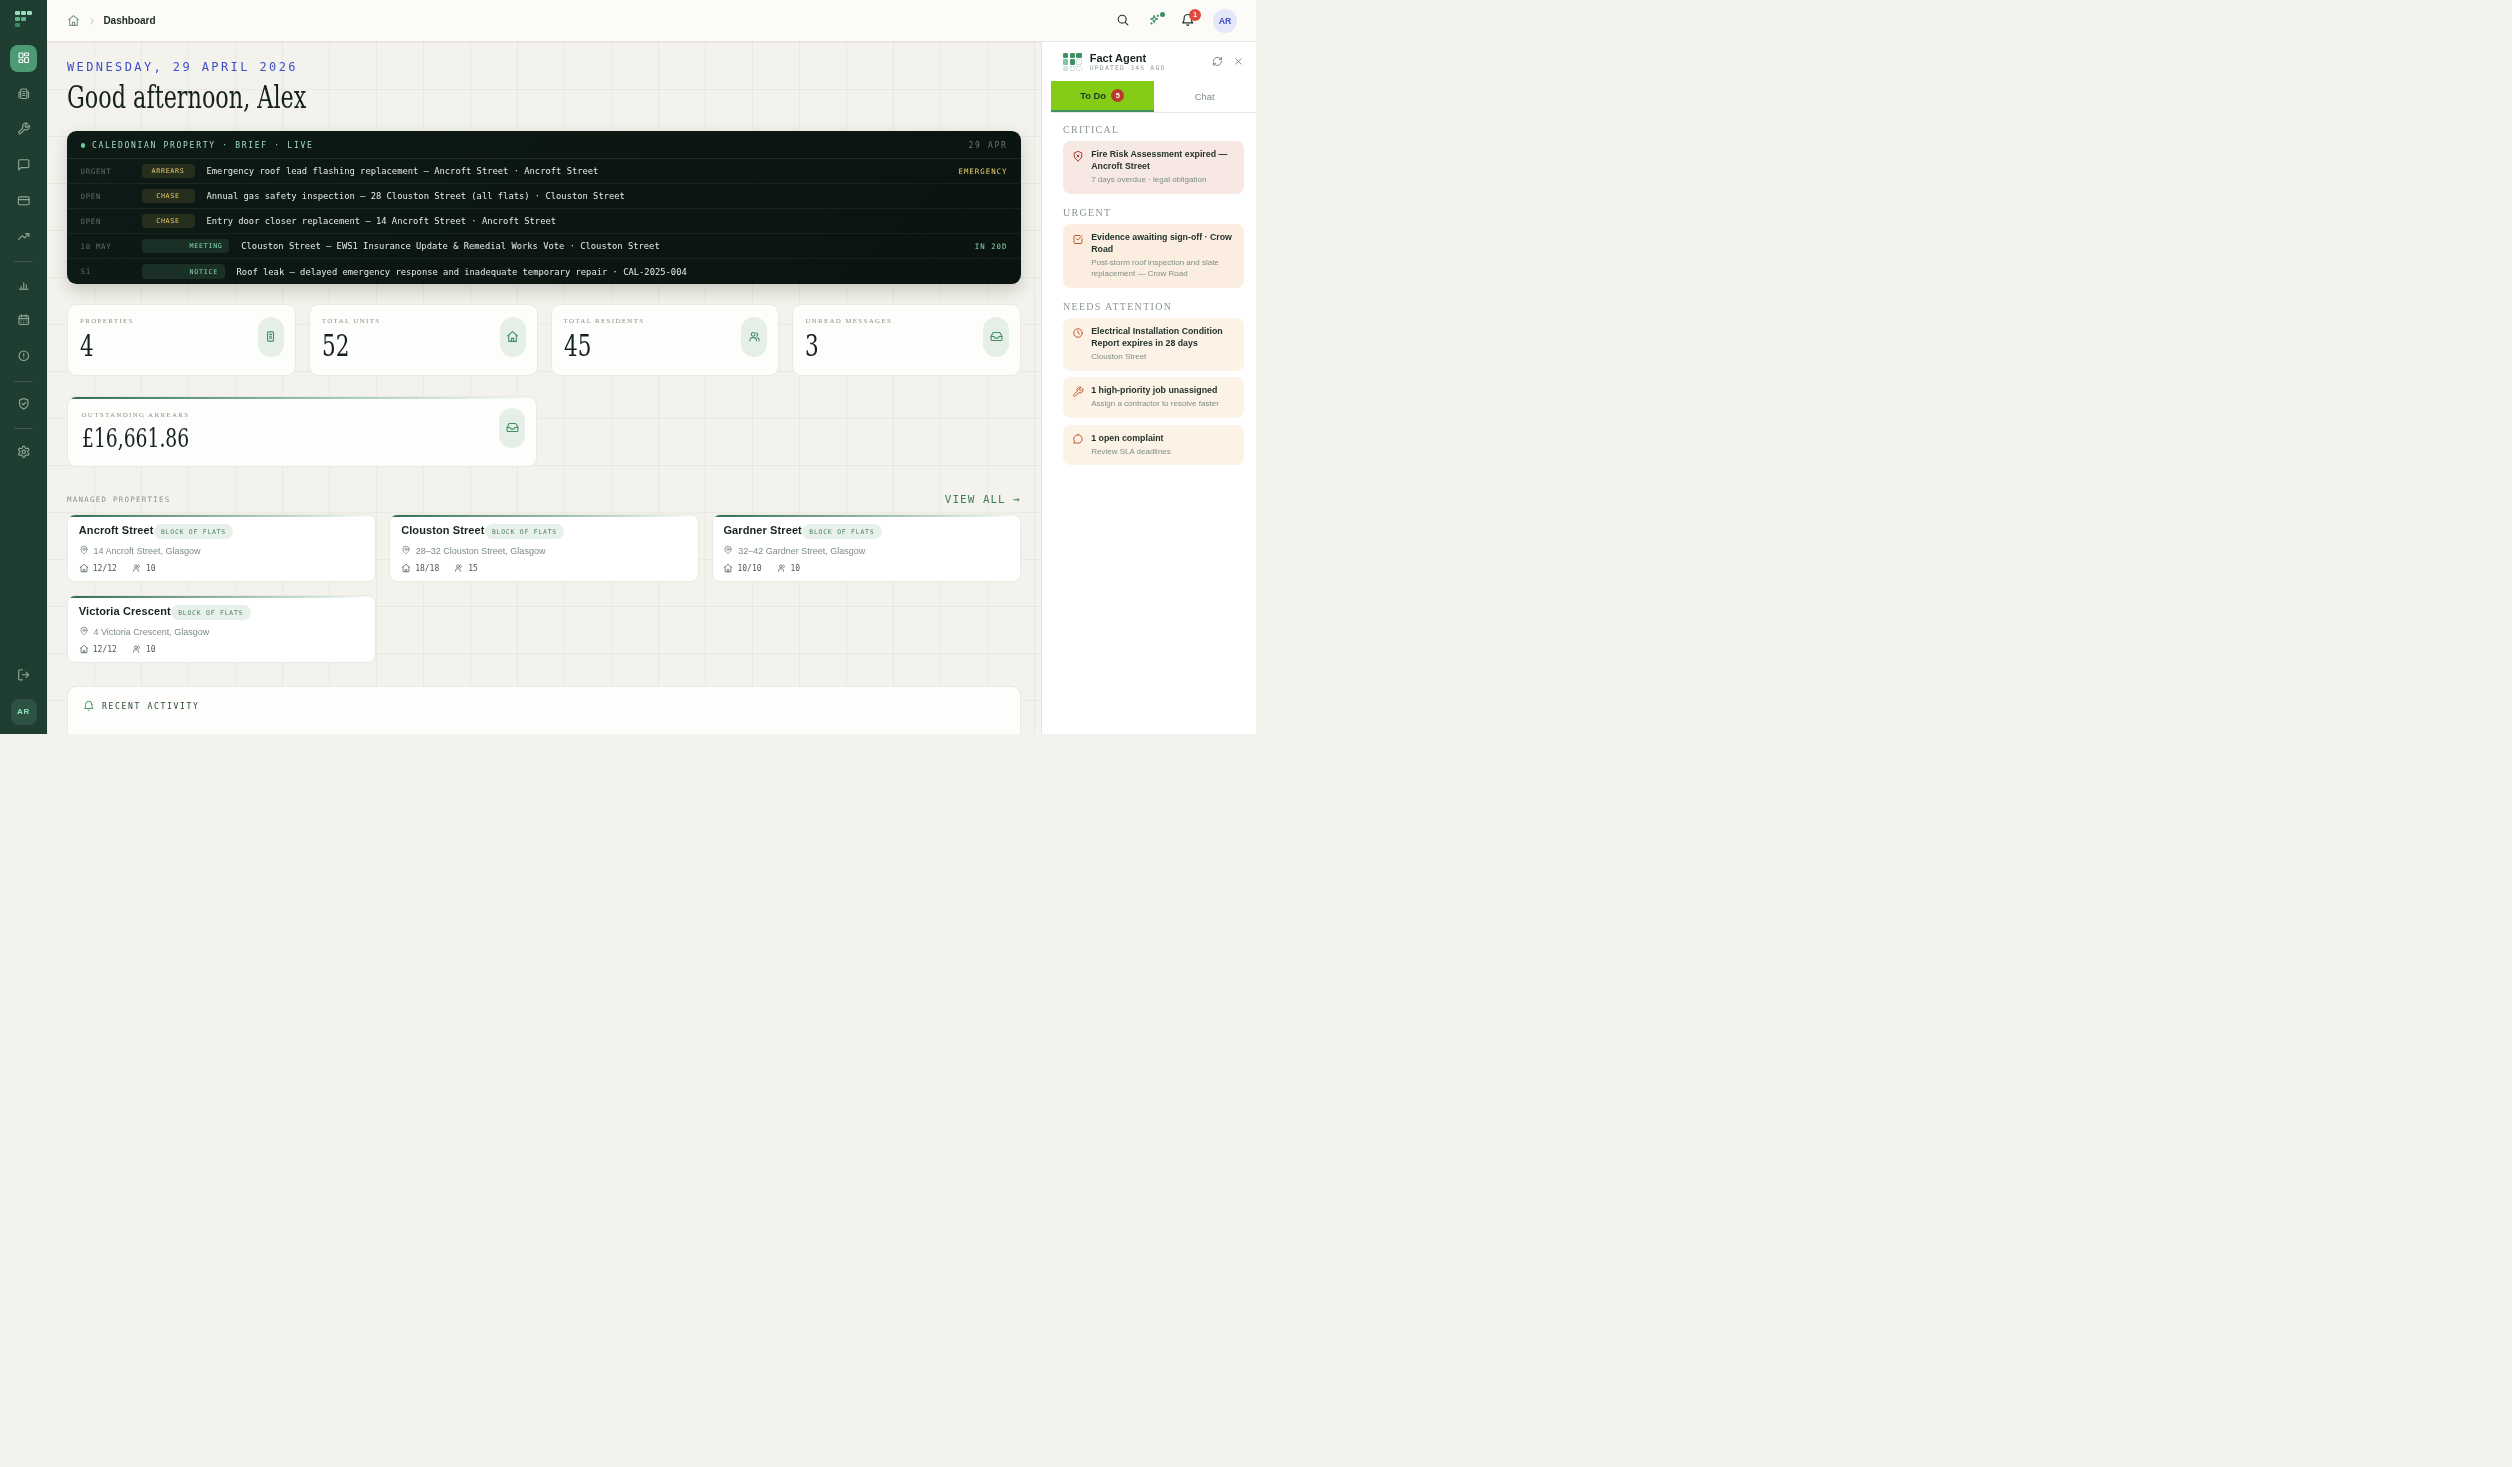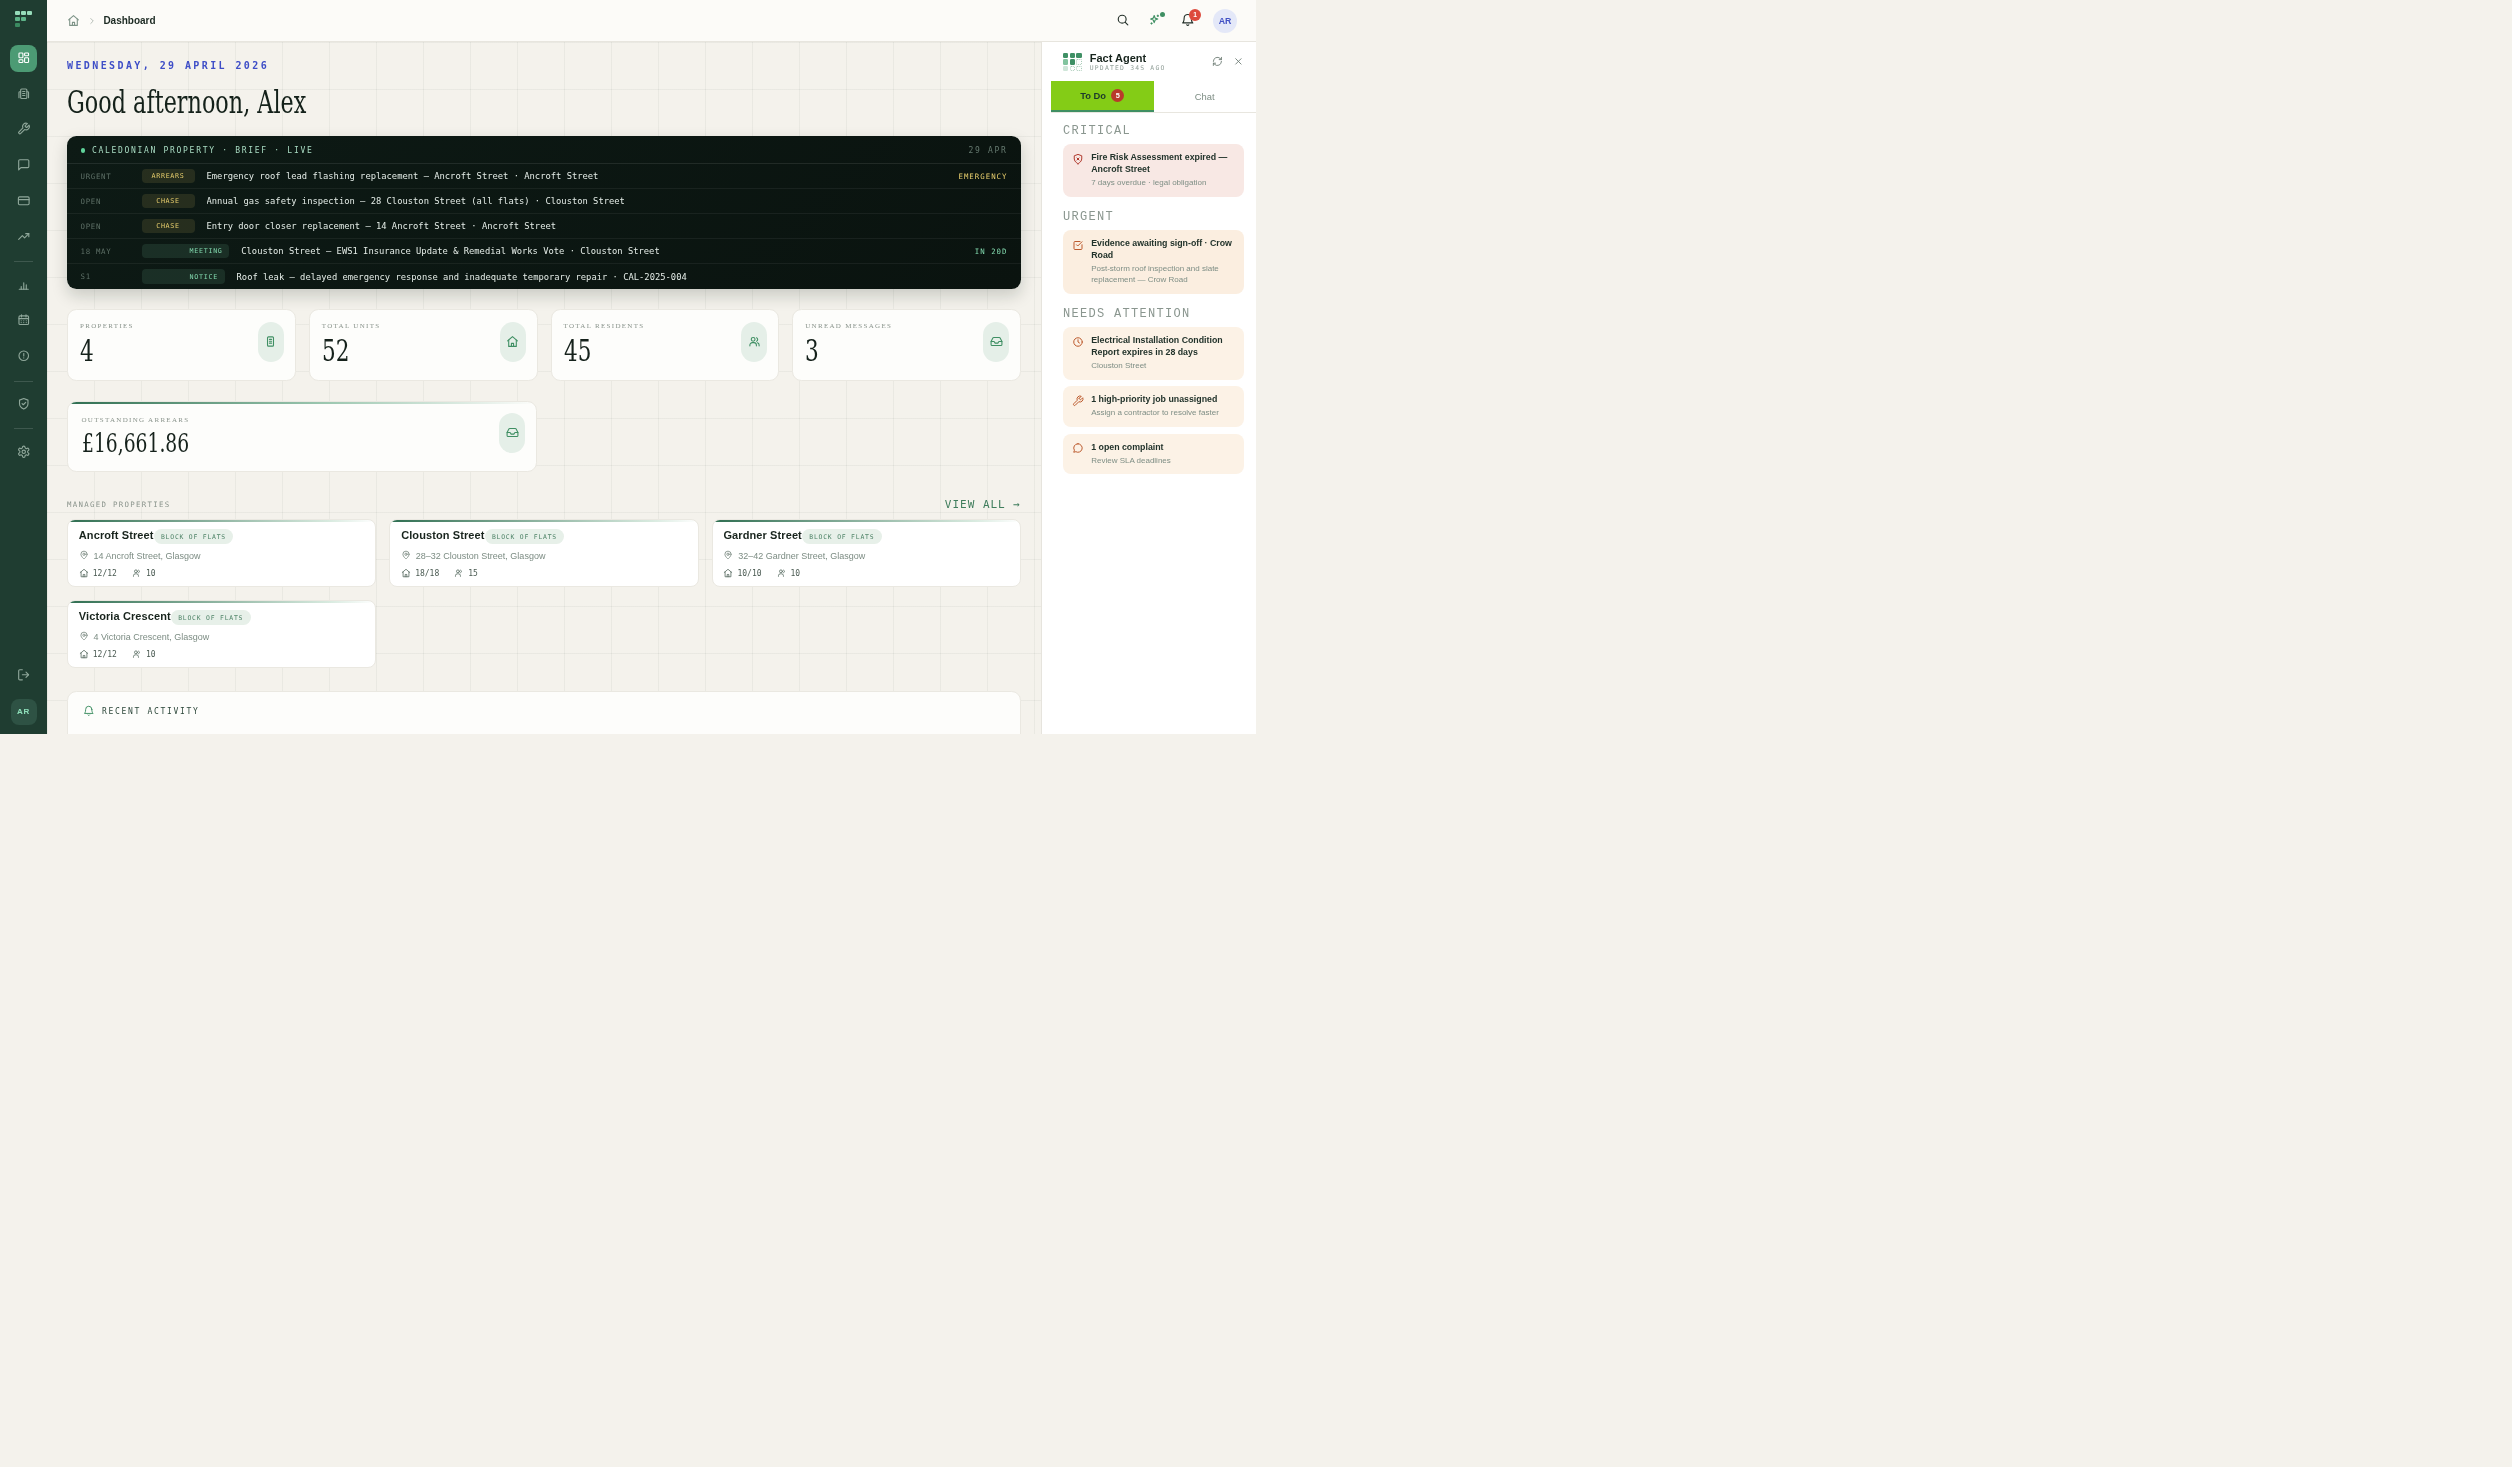--- a/index.html
+++ b/index.html
@@ -38,21 +38,21 @@
   .top-avatar { width:24px; height:24px; border-radius:50%; background:#e4e8f8; color:#4150c5; font-size:8.8px; font-weight:bold; display:flex; align-items:center; justify-content:center; cursor:pointer; }
 
   .mainrow { flex:1; display:flex; min-height:0; }
 
   
   .content { flex:1; min-width:0; padding:18px 20px 0; overflow:hidden;
     background-image:
       linear-gradient(to right, rgba(28,52,42,0.05) 0.7px, transparent 0.7px),
       linear-gradient(to bottom, rgba(28,52,42,0.05) 0.7px, transparent 0.7px);
     background-size:47px 47px; }
-  .kicker { font-family:"DejaVu Sans Mono", monospace; font-size:10px; font-weight:700; letter-spacing:2.4px; color:#3e4ec7; margin-bottom:15px; }
+  .kicker { font-family:"DejaVu Sans Mono", monospace; font-size:12px; font-weight:400; letter-spacing:2.4px; color:#3e4ec7; margin-bottom:7px; }
   .greeting { font-family:"DejaVu Serif", serif; font-weight:500; font-size:31px; line-height:1.05; color:#14211a; margin-bottom:17.5px; }
   .condense { display:inline-block; transform:scaleX(0.72); transform-origin:left center; white-space:nowrap; }
 
   
   .brief { background:linear-gradient(135deg,#0d1a15,#0a130f); border-radius:9.4px; margin-bottom:20px; font-family:"DejaVu Sans Mono", monospace; box-shadow:0 6.7px 16px rgba(10,25,18,0.18); overflow:hidden; }
   .brief-head { display:flex; align-items:center; justify-content:space-between; padding:10px 13.5px 8px; border-bottom:0.7px solid rgba(255,255,255,0.09); }
   .brief-title { display:flex; align-items:center; gap:6.7px; color:#a9dcc3; font-size:8px; letter-spacing:1.7px; }
   .live-dot { width:4.7px; height:4.7px; border-radius:50%; background:#5fd39a; }
   .brief-date { color:#667a70; font-size:8px; letter-spacing:1.7px; }
   .brief-row { display:flex; align-items:center; gap:12px; padding:0 13.5px; height:25px; border-bottom:0.7px solid rgba(255,255,255,0.06); cursor:pointer; }
@@ -112,21 +112,21 @@
   .panel-title { font-size:11px; font-weight:700; color:#17241d; line-height:1.1; }
   .panel-sub { font-family:"DejaVu Sans Mono", monospace; font-size:6.4px; letter-spacing:1.2px; color:#93a09a; margin-top:0; }
   .panel-head-actions { margin-left:auto; display:flex; align-items:center; gap:10px; color:#6e7d75; }
   .panel-head-actions svg { width:10.8px; height:10.8px; cursor:pointer; }
   .panel-tabs { display:flex; border-bottom:0.7px solid #e8e6df; }
   .ptab { flex:1; height:31px; display:flex; align-items:center; justify-content:center; gap:5.4px; font-size:9.4px; color:#7c8c83; cursor:pointer; background:#ffffff; }
   .ptab.active { background:#84cc16; color:#1d3a2c; font-weight:700; border-bottom:2px solid #3f8f63; }
   .tab-count { width:13px; height:13px; border-radius:50%; background:#b93a2b; color:#fff; font-size:7.4px; font-weight:bold; display:flex; align-items:center; justify-content:center; }
   .panel-body { flex:1; overflow:hidden; padding:10.8px 12px; }
   .todo-section { margin-bottom:13.5px; }
-  .todo-section-label { font-family:Liberation Mono, monospace; font-size:12px; letter-spacing:1.3px; color:#8a968f; margin-bottom:6px; }
+  .todo-section-label { font-family:Liberation Serif, serif; font-size:10px; letter-spacing:1.3px; color:#8a968f; margin-bottom:6px; }
   .todo-item { display:flex; gap:7.4px; border-radius:8px; padding:8px 8.8px; cursor:pointer; margin-bottom:6.7px; }
   .todo-item:last-child { margin-bottom:0; }
   .tone-red { background:#f8e8e4; } .tone-red .todo-ic { color:#b13a2e; }
   .tone-orange { background:#fbeee0; } .tone-orange .todo-ic { color:#bd5b2e; }
   .tone-peach { background:#fcf2e6; } .tone-peach .todo-ic { color:#bd5b2e; }
   .todo-ic { flex-shrink:0; width:12px; height:12px; margin-top:0.7px; }
   .todo-ic svg { width:12px; height:12px; }
   .todo-title { font-size:8.8px; font-weight:700; color:#22332b; line-height:1.35; }
   .todo-sub { font-size:8px; color:#7e8e85; line-height:1.35; margin-top:2px; }
 </style>

